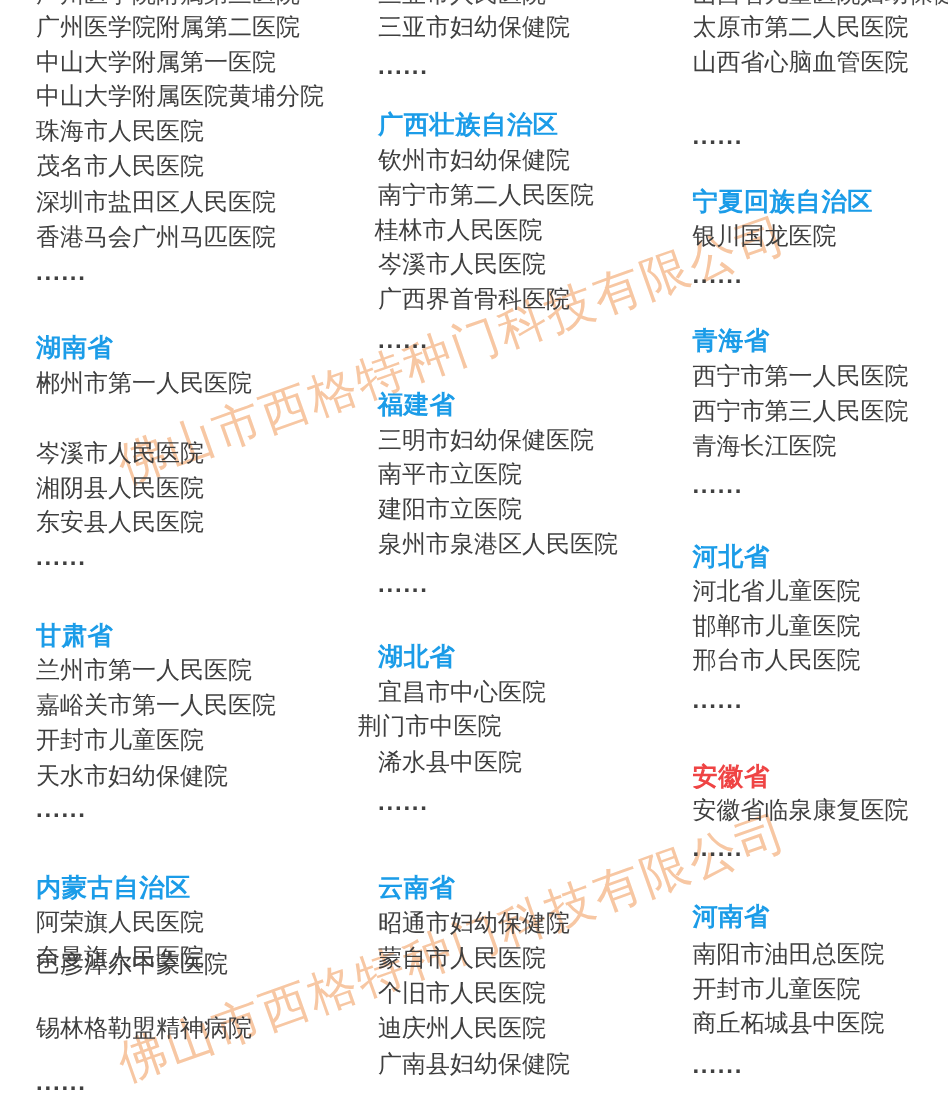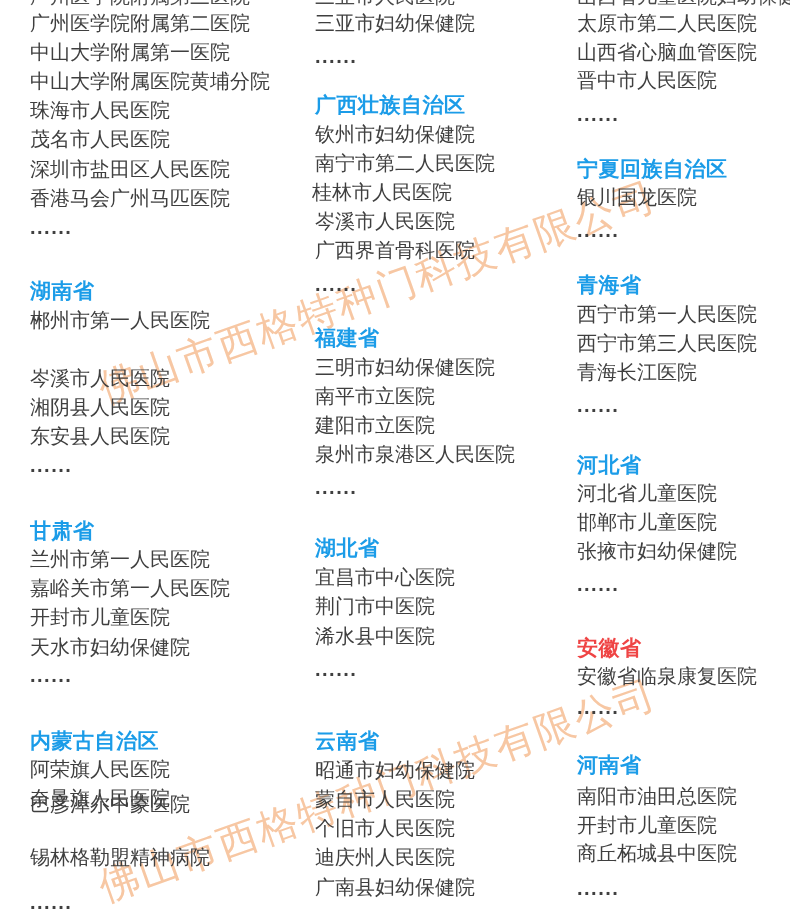--- a/index.html
+++ b/index.html
@@ -90,46 +90,45 @@
     <div class="line item" style="left: 315px; top: 236px;">广西界首骨科医院</div>
     <div class="line dots" style="left: 315px; top: 270px;">......</div>
     <div class="line heading" style="left: 315px; top: 323px; color: rgb(27, 156, 232);">福建省</div>
     <div class="line item" style="left: 315px; top: 353px;">三明市妇幼保健医院</div>
     <div class="line item" style="left: 315px; top: 382px;">南平市立医院</div>
     <div class="line item" style="left: 315px; top: 411px;">建阳市立医院</div>
     <div class="line item" style="left: 315px; top: 440px;">泉州市泉港区人民医院</div>
     <div class="line dots" style="left: 315px; top: 473px;">......</div>
     <div class="line heading" style="left: 315px; top: 533px; color: rgb(27, 156, 232);">湖北省</div>
     <div class="line item" style="left: 315px; top: 563px;">宜昌市中心医院</div>
-    <div class="line item" style="left: 315px; top: 592px;">荆门市中医院</div>
+    <div class="line item" style="left: 298px; top: 592px;">荆门市中医院</div>
     <div class="line item" style="left: 315px; top: 622px;">浠水县中医院</div>
     <div class="line dots" style="left: 315px; top: 655px;">......</div>
     <div class="line heading" style="left: 315px; top: 726px; color: rgb(27, 156, 232);">云南省</div>
     <div class="line item" style="left: 315px; top: 756px;">昭通市妇幼保健院</div>
     <div class="line item" style="left: 315px; top: 785px;">蒙自市人民医院</div>
     <div class="line item" style="left: 315px; top: 814px;">个旧市人民医院</div>
     <div class="line item" style="left: 315px; top: 843px;">迪庆州人民医院</div>
     <div class="line item" style="left: 315px; top: 873px;">广南县妇幼保健院</div>
     <div class="line partial" style="left: 577px; top: -18px;">山西省儿童医院妇幼保健院</div>
     <div class="line item" style="left: 577px; top: 9px;">太原市第二人民医院</div>
     <div class="line item" style="left: 577px; top: 38px;">山西省心脑血管医院</div>
-    <div class="line item" style="left: 577px; top: 66px;">晋中市人民医院</div>
     <div class="line dots" style="left: 577px; top: 100px;">......</div>
     <div class="line heading" style="left: 577px; top: 154px; color: rgb(27, 156, 232);">宁夏回族自治区</div>
     <div class="line item" style="left: 577px; top: 183px;">银川国龙医院</div>
     <div class="line dots" style="left: 577px; top: 216px;">......</div>
     <div class="line heading" style="left: 577px; top: 270px; color: rgb(27, 156, 232);">青海省</div>
     <div class="line item" style="left: 577px; top: 300px;">西宁市第一人民医院</div>
     <div class="line item" style="left: 577px; top: 329px;">西宁市第三人民医院</div>
     <div class="line item" style="left: 577px; top: 358px;">青海长江医院</div>
     <div class="line dots" style="left: 577px; top: 391px;">......</div>
     <div class="line heading" style="left: 577px; top: 450px; color: rgb(27, 156, 232);">河北省</div>
     <div class="line item" style="left: 577px; top: 479px;">河北省儿童医院</div>
     <div class="line item" style="left: 577px; top: 508px;">邯郸市儿童医院</div>
-    <div class="line item" style="left: 577px; top: 537px;">张掖市妇幼保健院</div>
+    <div class="line item" style="left: 577px; top: 537px;">邢台市人民医院</div>
     <div class="line dots" style="left: 577px; top: 570px;">......</div>
     <div class="line heading" style="left: 577px; top: 633px; color: #ef4444;">安徽省</div>
     <div class="line item" style="left: 577px; top: 662px;">安徽省临泉康复医院</div>
     <div class="line dots" style="left: 577px; top: 693px;">......</div>
     <div class="line heading" style="left: 577px; top: 750px; color: rgb(27, 156, 232);">河南省</div>
     <div class="line item" style="left: 577px; top: 782px;">南阳市油田总医院</div>
     <div class="line item" style="left: 577px; top: 811px;">开封市儿童医院</div>
     <div class="line item" style="left: 577px; top: 839px;">商丘柘城县中医院</div>
     <div class="line dots" style="left: 577px; top: 874px;">......</div>
   </div>

